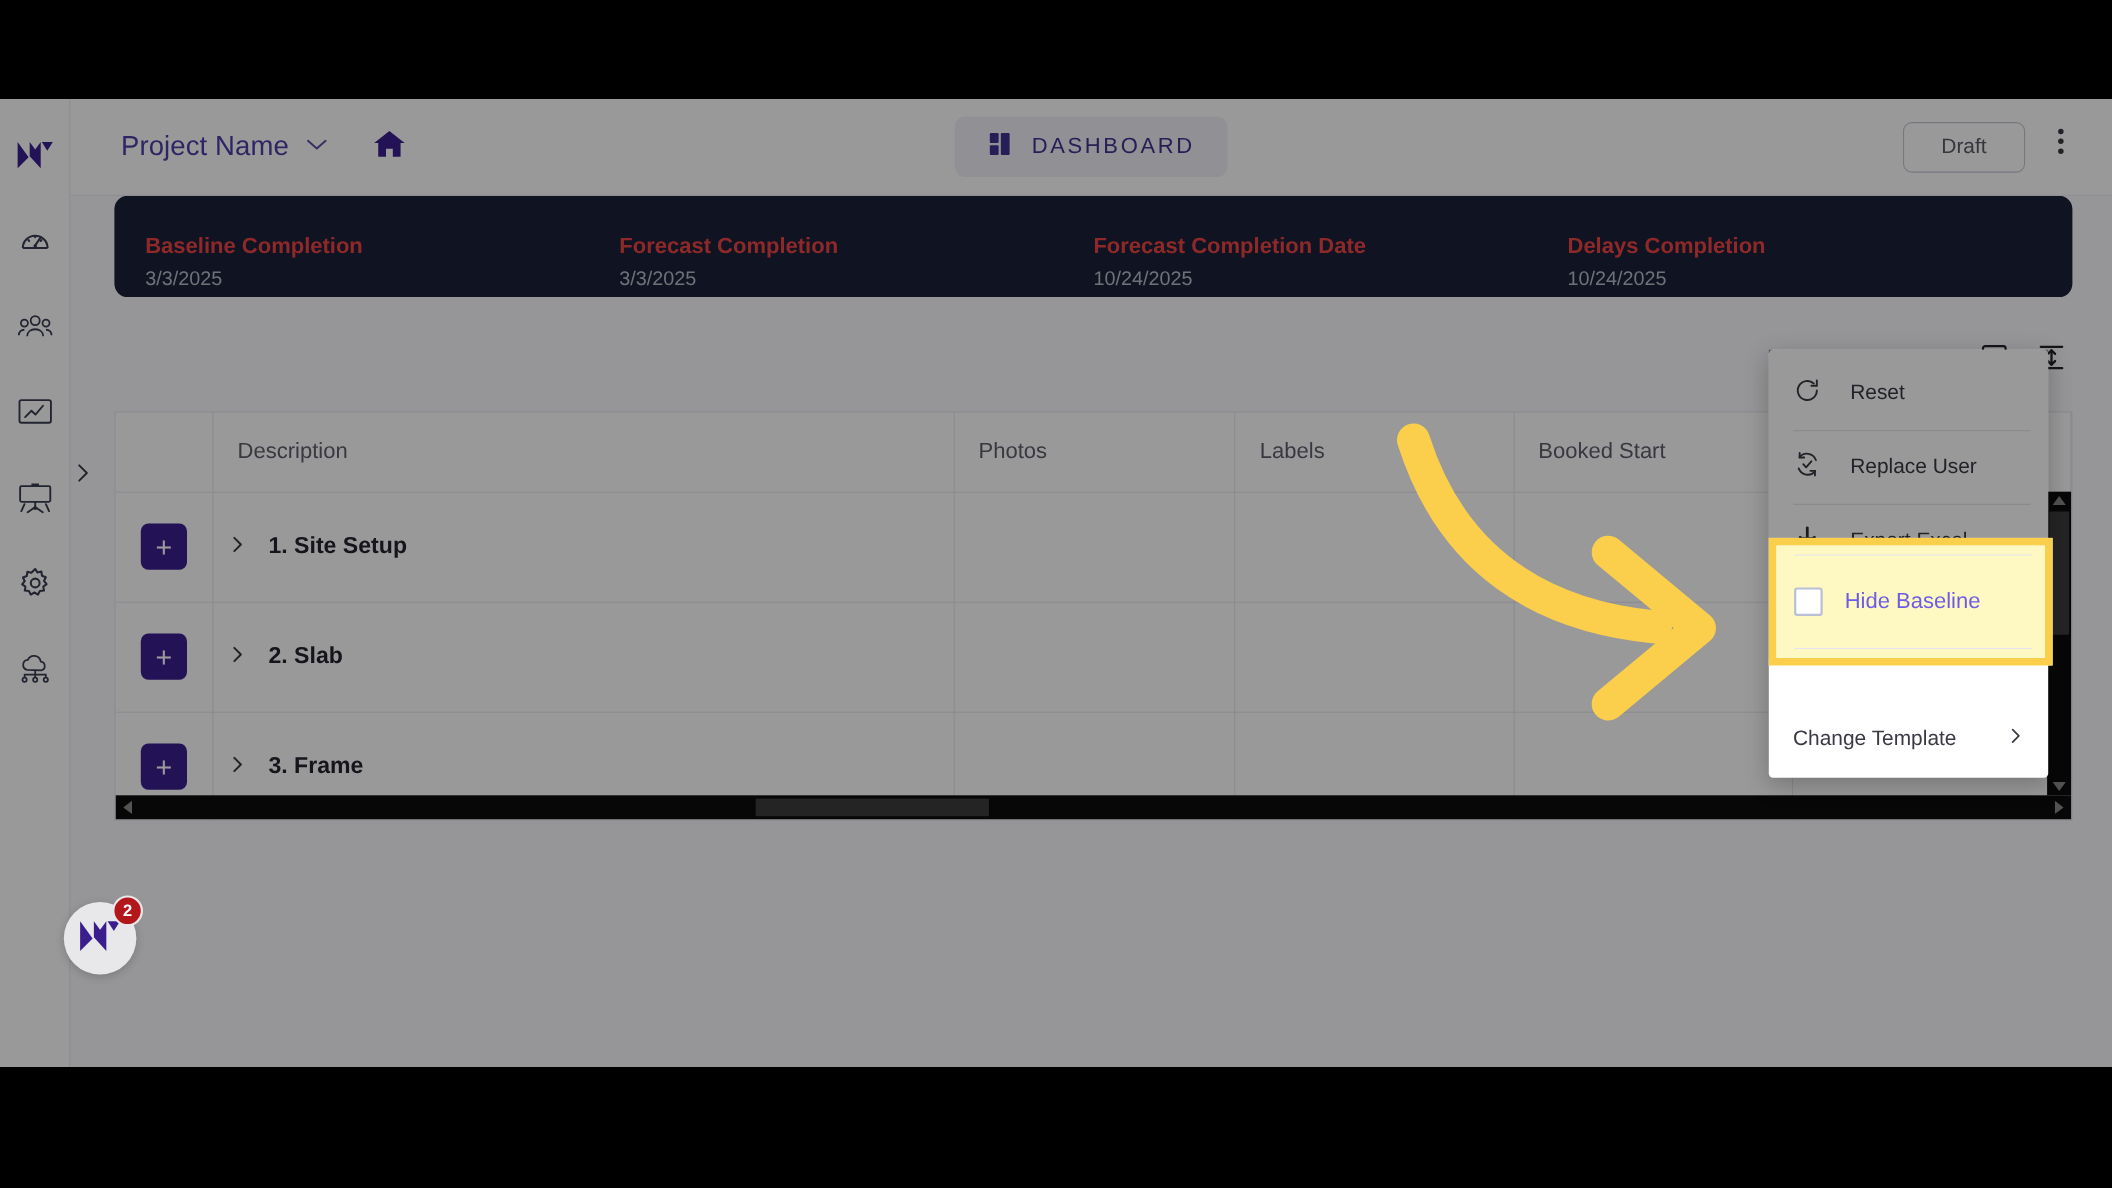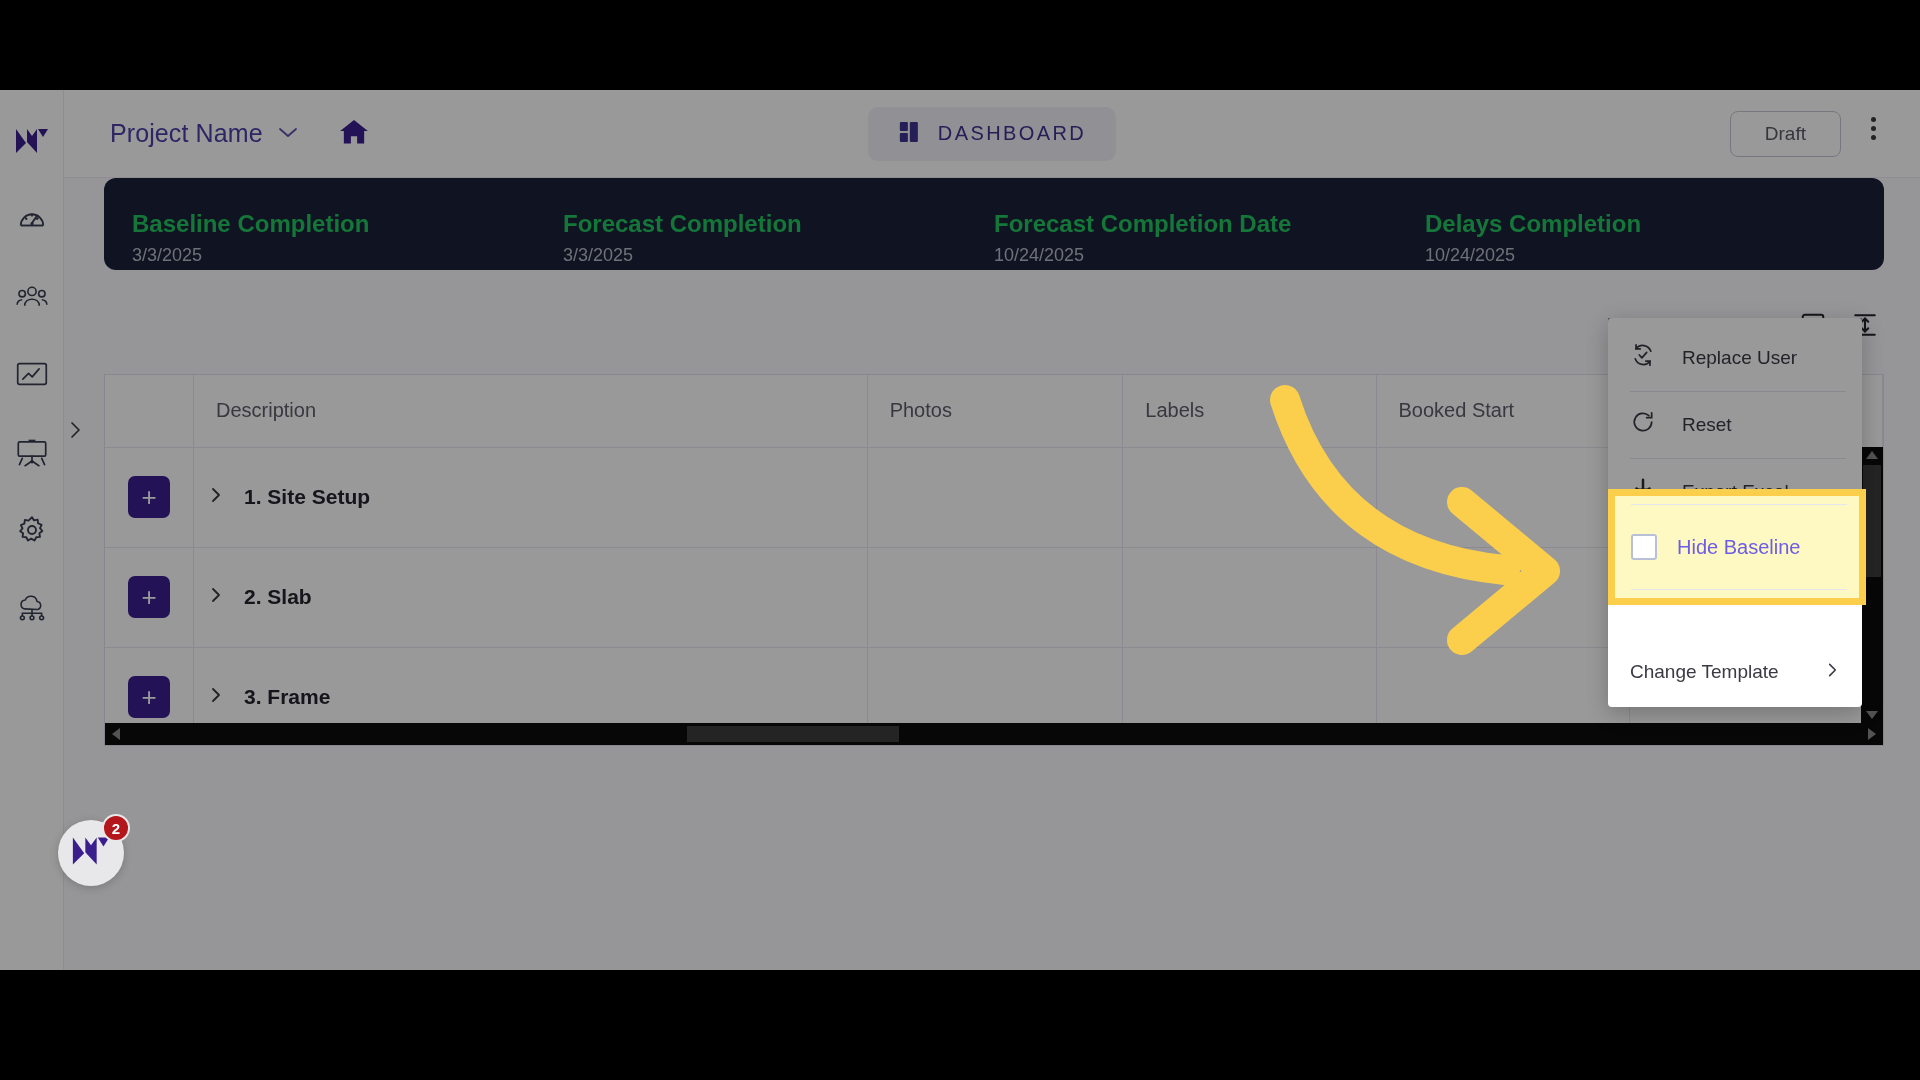--- a/index.html
+++ b/index.html
@@ -124,21 +124,21 @@
 
   
   #kpi {
     margin: 0 36px 0 40px;
     background: #1b2138; border-radius: 12px;
     height: 92px; display: flex; align-items: center;
     padding: 0 28px;
     position: relative; z-index: 2;
   }
   .kpi-cell { flex: 1; padding-right: 10px; }
-  .kpi-title { color: #22c55e; font-size: 24px; font-weight: 600; margin-bottom: 7px; margin-top: 28px; }
+  .kpi-title { color: #ef4444; font-size: 20px; font-weight: 600; margin-bottom: 7px; margin-top: 28px; }
   .kpi-value { color: #b9bdc9; font-size: 18px; }
 
   
   #filter-row {
     margin: 24px 36px 0 40px; height: 62px;
     display: flex; align-items: center;
     position: relative; z-index: 2;
   }
   #filter-select {
     border: 1.5px solid #d6d3e2; border-radius: 9px;
@@ -562,38 +562,38 @@
       </div>
 
     </div>
   </div>
 
   <div id="scrim"></div>
 
   <div id="menu">
     <div class="mi">
       <span>
+        <svg width="26" height="26" viewBox="0 0 24 24" fill="none" stroke="#3b3944" stroke-width="1.6" stroke-linecap="round">
+          <path d="M20 12a8 8 0 1 1-2.6-5.9"></path>
+          <path d="M20 3.5V8h-4.6"></path>
+        </svg>
+      </span>
+      <span class="mtxt">Reset</span>
+    </div>
+
+    <div class="mi">
+      <span>
         <svg width="26" height="26" viewBox="0 0 24 24" fill="none" stroke="#3b3944" stroke-width="1.6" stroke-linecap="round" stroke-linejoin="round">
           <path d="M19.2 8.5A8 8 0 0 0 5.4 6.2"></path>
           <path d="M4.8 15.5a8 8 0 0 0 13.8 2.3"></path>
           <path d="M5.6 2.6v3.8h3.8M18.4 21.4v-3.8h-3.8"></path>
           <path d="M8.6 12l2.4 2.6 4.4-5"></path>
         </svg>
       </span>
       <span class="mtxt">Replace User</span>
-    </div>
-
-    <div class="mi">
-      <span>
-        <svg width="26" height="26" viewBox="0 0 24 24" fill="none" stroke="#3b3944" stroke-width="1.6" stroke-linecap="round">
-          <path d="M20 12a8 8 0 1 1-2.6-5.9"></path>
-          <path d="M20 3.5V8h-4.6"></path>
-        </svg>
-      </span>
-      <span class="mtxt">Reset</span>
     </div>
 
     <div class="mi">
       <span>
         <svg width="26" height="26" viewBox="0 0 24 24" fill="none" stroke="#2d2c35" stroke-width="2.3" stroke-linecap="round" stroke-linejoin="round">
           <path d="M12 3.5v13"></path>
           <path d="M6 11.5l6 6 6-6" fill="#2d2c35"></path>
         </svg>
       </span>
       <span class="mtxt">Export Excel</span>

